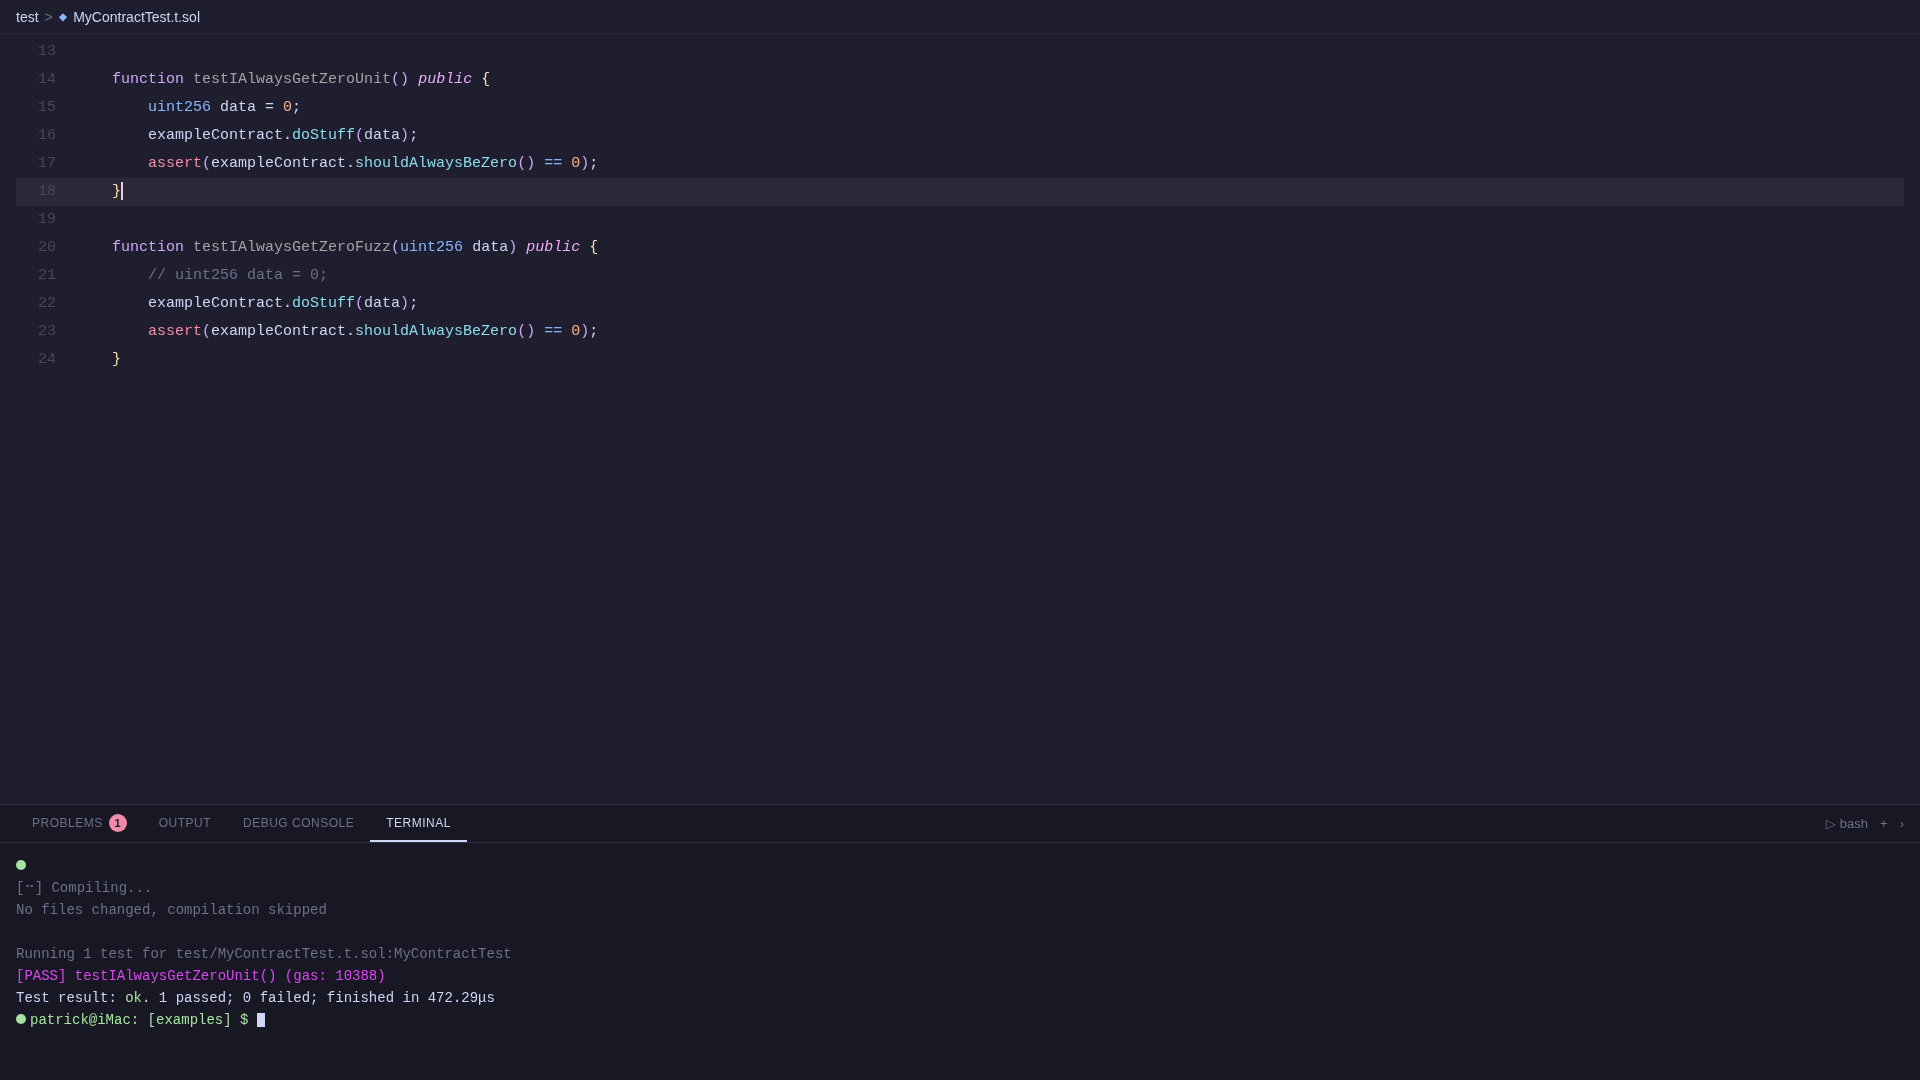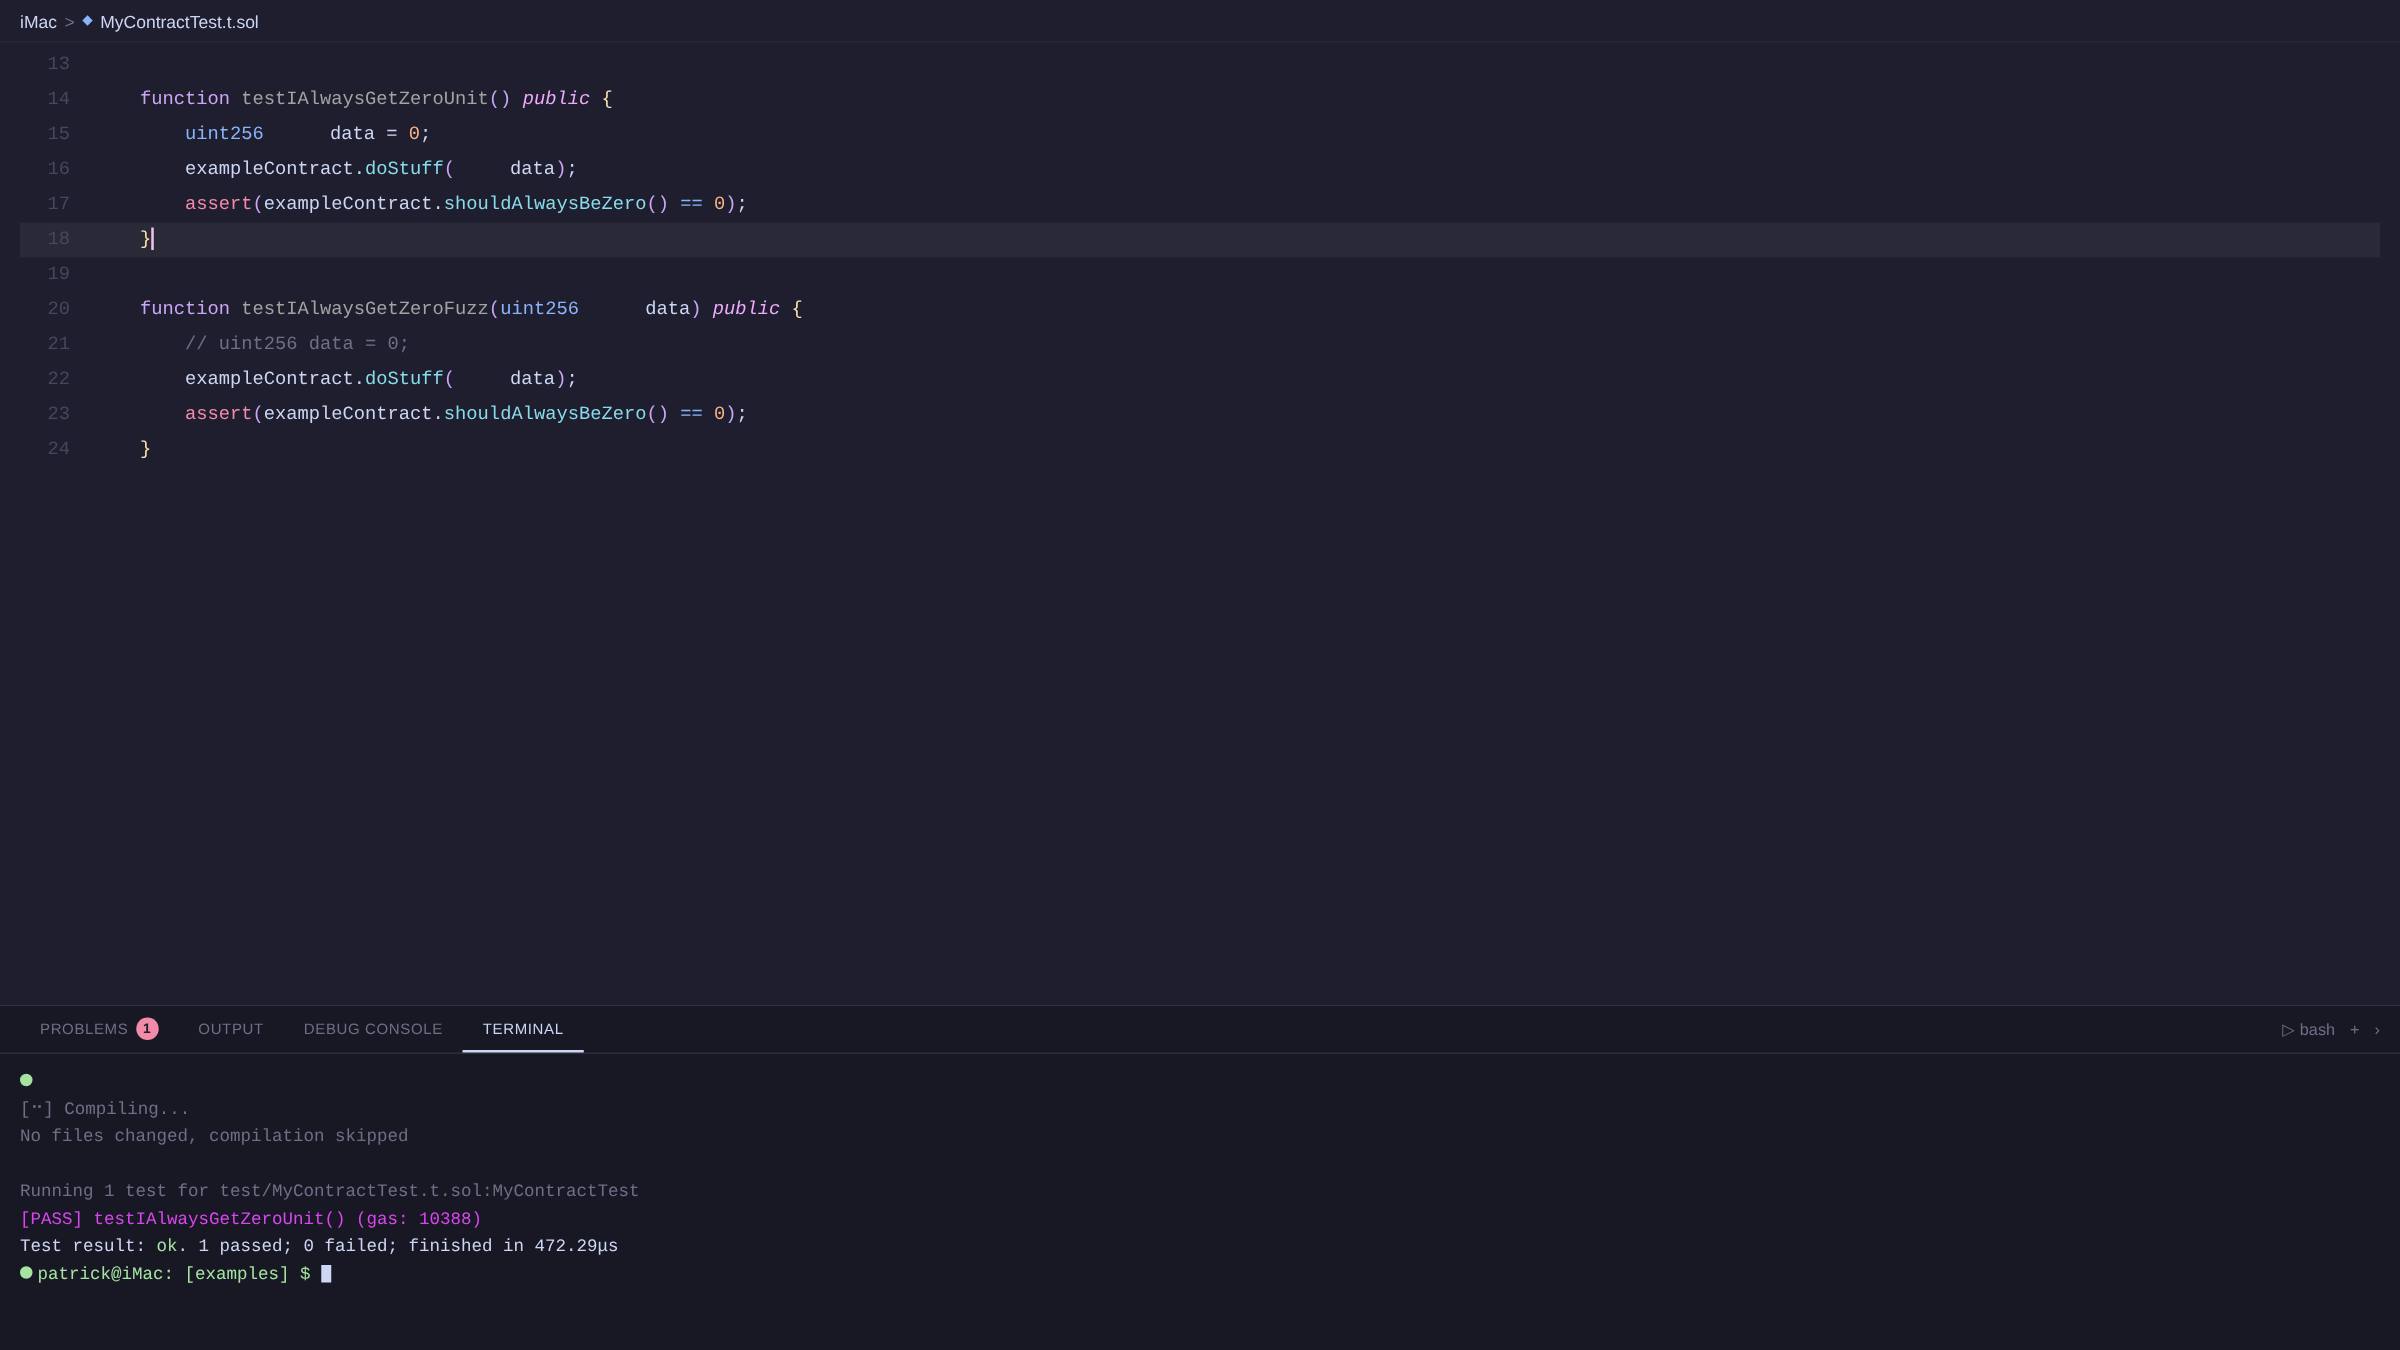--- a/index.html
+++ b/index.html
@@ -81,21 +81,21 @@
       white-space: pre;
       color: #cdd6f4;
     }
 
     
     .kw-function { color: #cba6f7; }
     .kw-public { color: #f0abfc; font-style: italic; }
     .kw-uint256 { color: #89b4fa; }
     .kw-assert { color: #f38ba8; }
     .fn-name { color: #a3a3a3; }
-    .var-name { color: #cdd6f4; margin-left: 44px; }
+    .var-name { color: #cdd6f4; }
     .num-lit { color: #fab387; }
     .comment { color: #6c7086; }
     .operator { color: #89b4fa; }
     .brace { color: #f9e2af; }
     .paren { color: #cba6f7; }
     .obj-name { color: #cdd6f4; }
     .method-name { color: #89dceb; }
 
     .cursor-line {
       background: rgba(255, 255, 255, 0.05);
@@ -232,21 +232,21 @@
       background: #a6e3a1;
       display: inline-block;
       margin-right: 4px;
       flex-shrink: 0;
     }
   </style>
 </head>
 <body>
 
 <div class="breadcrumb-bar">
-  <span class="breadcrumb-text">iMac</span>
+  <span class="breadcrumb-text">test</span>
   <span class="breadcrumb-sep">&gt;</span>
   <span class="breadcrumb-icon">◆</span>
   <span class="breadcrumb-text">MyContractTest.t.sol</span>
 </div>
 
 <div class="code-editor">
   <div class="code-container" id="code-container">
   <div class="code-line">
         <span class="line-number">13</span>
         <span class="line-content"></span>

